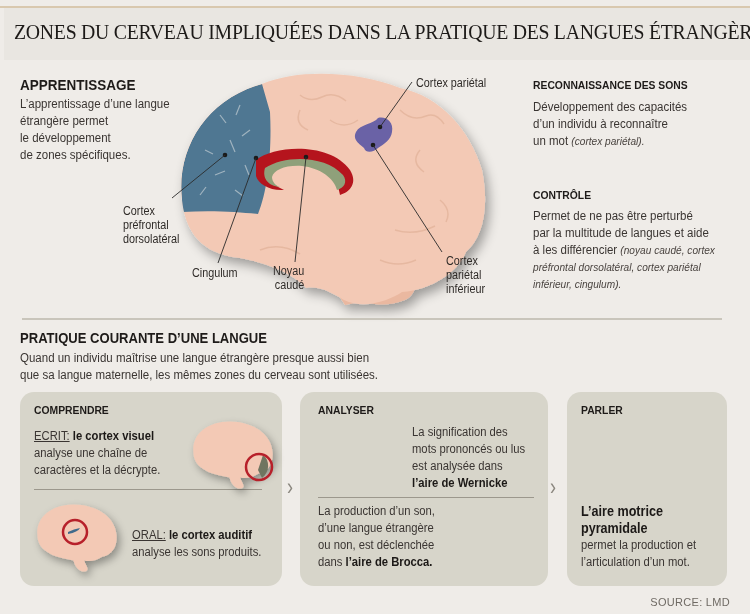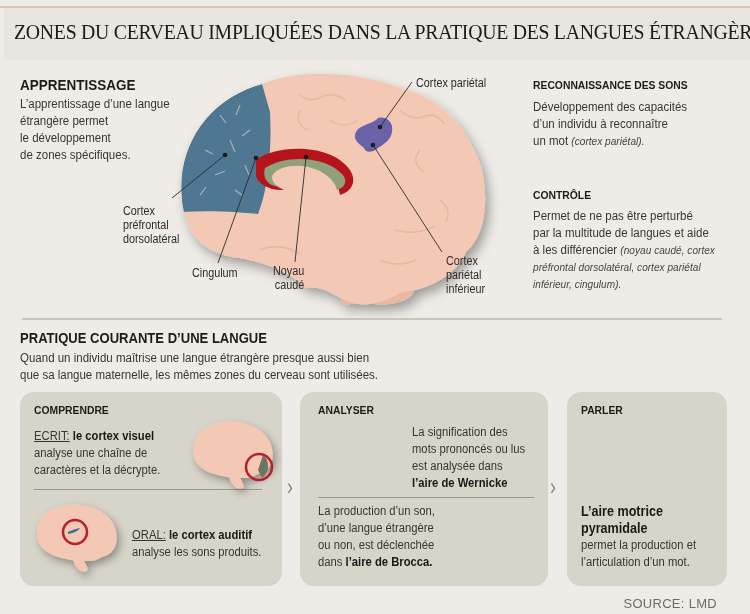--- a/index.html
+++ b/index.html
@@ -44,21 +44,21 @@
   }
   .card-text {
     position: absolute; font-size: 12.5px; line-height: 17px; color: #3a3532;
     transform: scaleX(0.9); transform-origin: left top; white-space: nowrap;
   }
   .card-text b { color: #1c1917; }
   .card-text u { text-decoration: underline; }
   .inner-rule { position: absolute; height: 1px; background: #9c988d; }
   .chev { position: absolute; font-size: 18px; color: #8b877f; transform: scaleY(1.3); }
   .source {
-    position: absolute; right: 33px; top: 596px; font-size: 13px; color: #6f6a64; letter-spacing: 0.3px;
+    position: absolute; right: 20px; top: 596px; font-size: 11px; color: #6f6a64; letter-spacing: 0.3px;
   }
   svg { position: absolute; overflow: visible; }
 </style>
 </head>
 <body>
 
 <div class="top-rule"></div>
 <div class="title-band"></div>
 <div class="title">ZONES DU CERVEAU IMPLIQUÉES DANS LA PRATIQUE DES LANGUES ÉTRANGÈRES</div>
 

